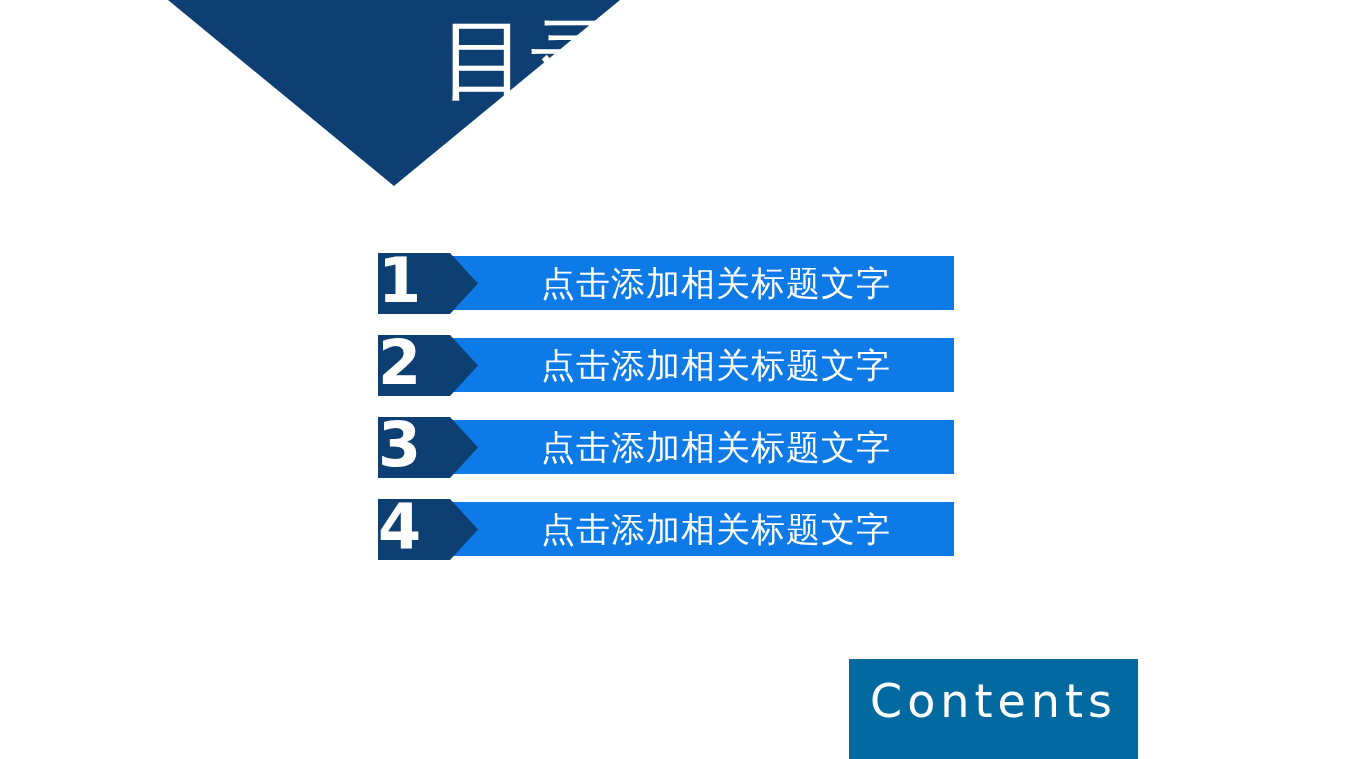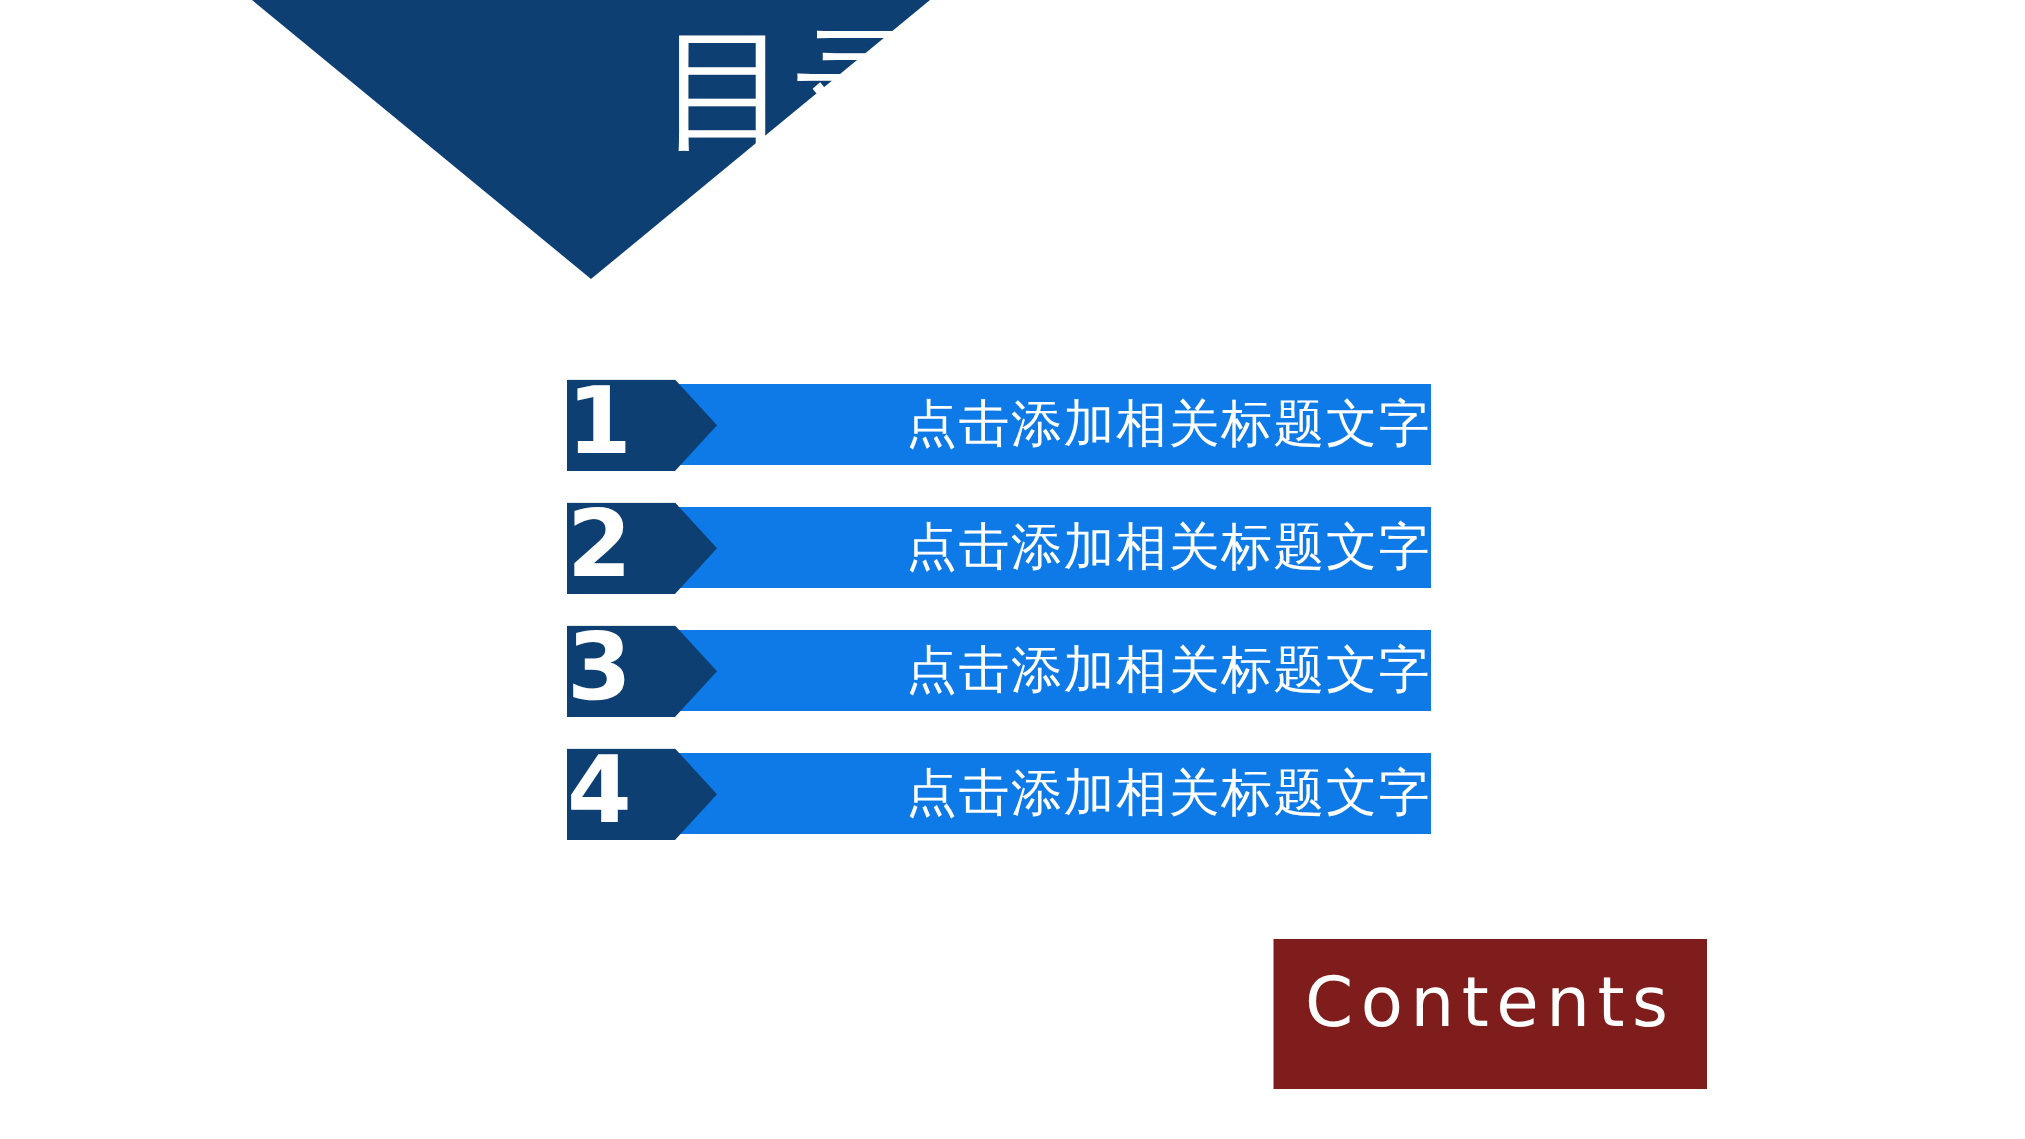--- a/index.html
+++ b/index.html
@@ -82,36 +82,36 @@
     line-height: 66px;
     letter-spacing: -2px;
   }
   .toc-label {
     position: absolute;
     left: 100px;
     top: 3px;
     width: 476px;
     height: 54px;
     line-height: 54px;
-    text-align: right;
+    text-align: center;
     color: #ffffff;
     font-family: "DejaVu Serif", "Liberation Serif", serif;
     font-size: 34px;
     letter-spacing: 1px;
     white-space: nowrap;
   }
 
   
   #contents-badge {
     position: absolute;
     left: 849px;
-    top: 626px;
+    top: 659px;
     width: 289px;
     height: 100px;
-    background: #7f1d1d;
+    background: #0369a1;
     text-decoration: underline;
   }
   #contents-badge-label {
     position: absolute;
     left: 0;
     right: 0;
     top: 14px;
     text-align: center;
     color: #ffffff;
     font-family: "DejaVu Sans", "Liberation Sans", sans-serif;

